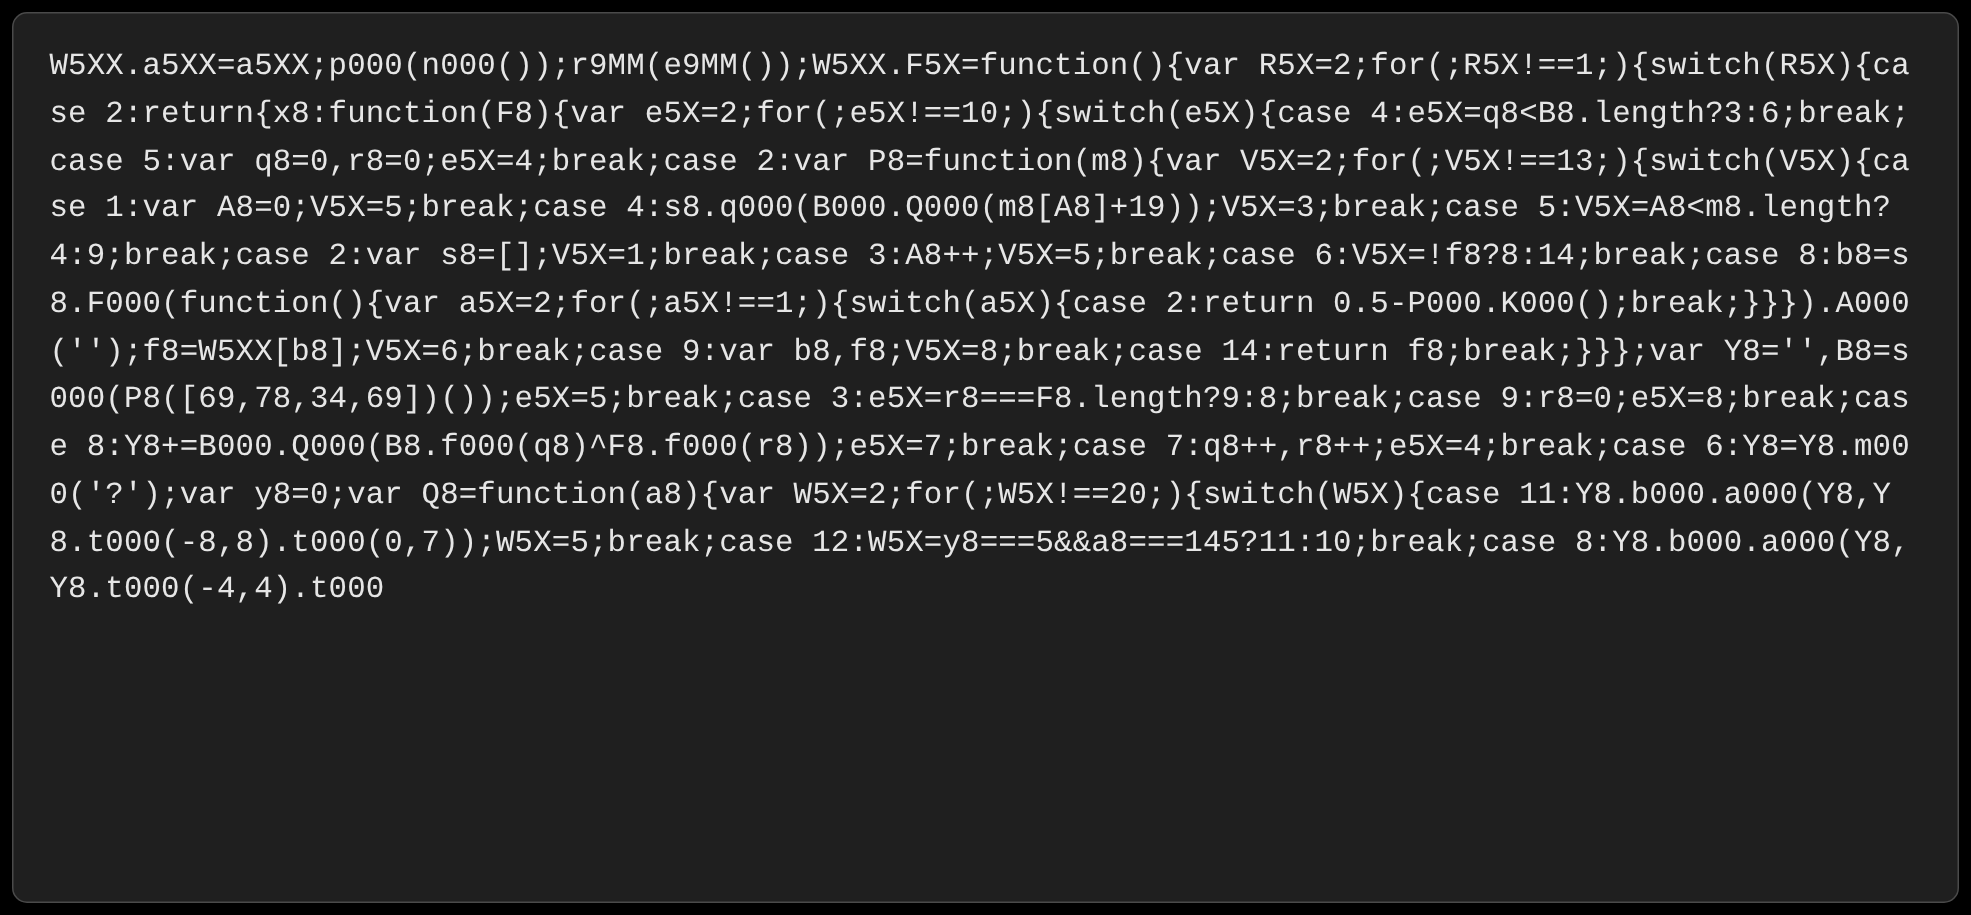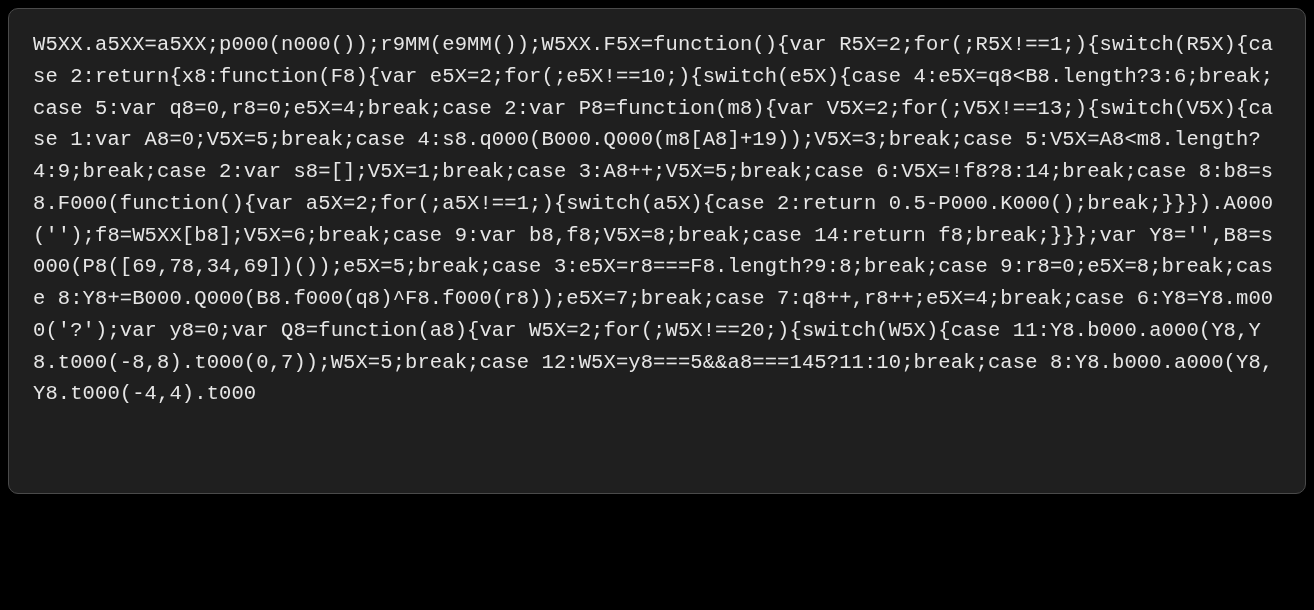--- a/index.html
+++ b/index.html
@@ -6,21 +6,21 @@
     margin: 0;
     padding: 0;
     width: 1314px;
     height: 610px;
     background: #000;
     overflow: hidden;
   }
   .code-block {
     box-sizing: border-box;
     width: 1298px;
-    height: 486px;
+    height: 594px;
     margin: 8px;
     background: #1f1f1f;
     border: 1px solid #4a4a4a;
     border-radius: 10px;
     padding: 20px 24px;
     font-family: "SFMono-Regular", Consolas, "Liberation Mono", Menlo, monospace;
     font-size: 20.5px;
     line-height: 1.55;
     color: #e6e6e6;
     white-space: pre-wrap;

